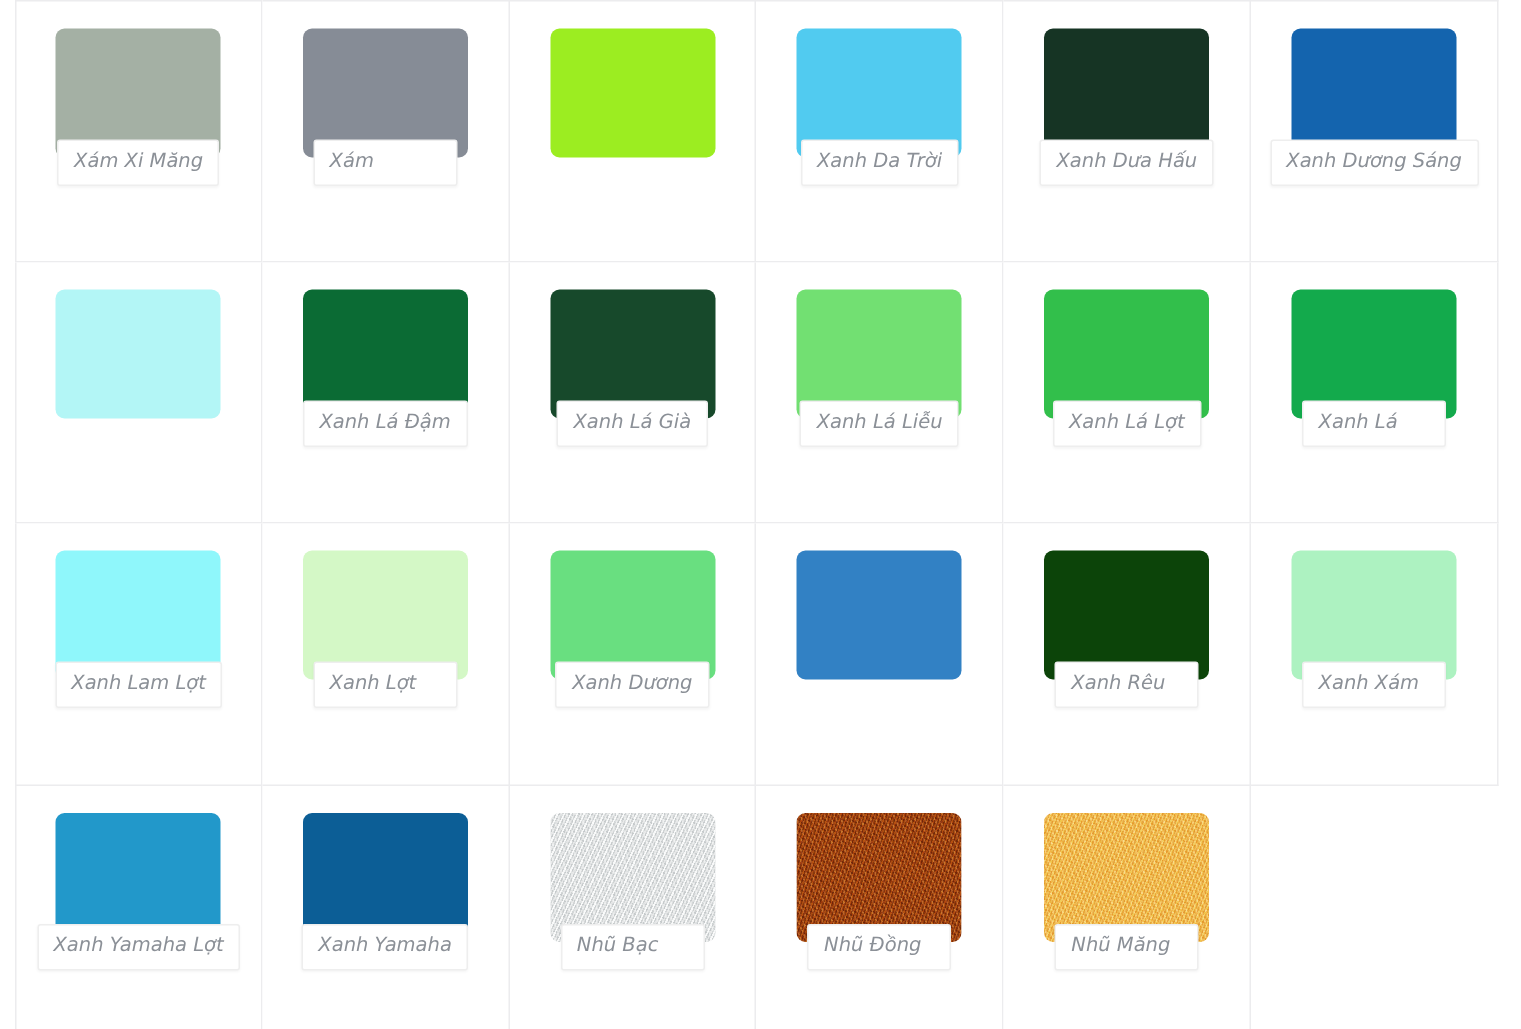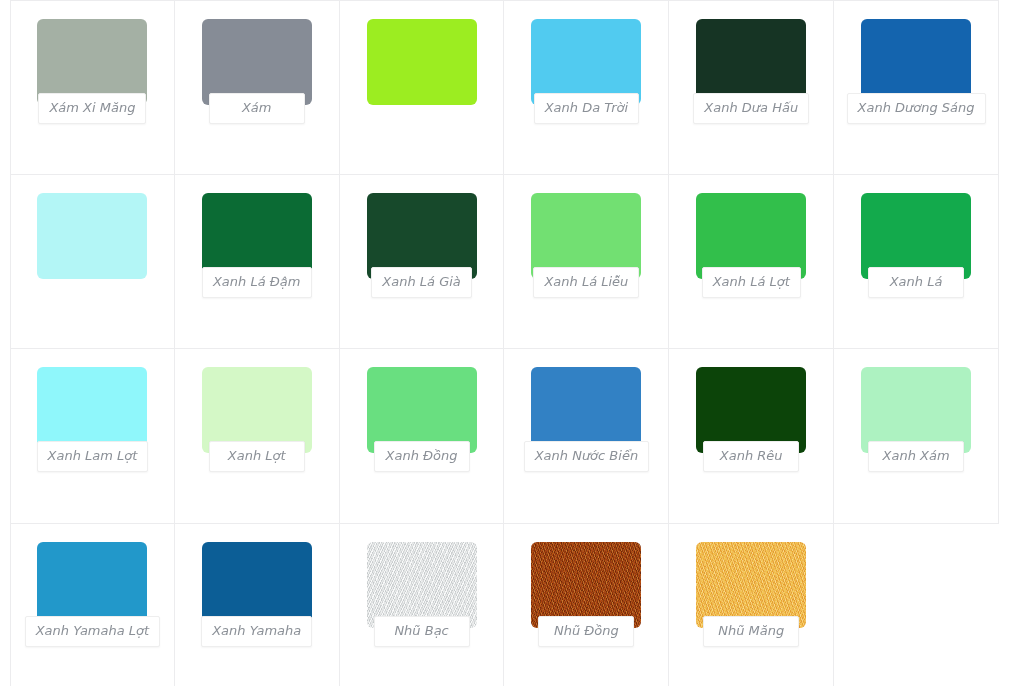--- a/index.html
+++ b/index.html
@@ -85,21 +85,21 @@
     position: relative;
     z-index: 2;
     margin-top: -12px;
     min-width: 96px;
     max-width: 140px;
     padding: 6px 10px 7px 10px;
     background: #ffffff;
     border: 1px solid #eeeeee;
     border-radius: 2px;
     box-shadow: 0 1px 2px rgba(0,0,0,0.045);
-    text-align: center;
+    text-align: left;
     font-style: italic;
     font-size: 13px;
     line-height: 16px;
     color: #8b9097;
     white-space: nowrap;
   }
 </style>
 </head>
 <body>
 
@@ -154,25 +154,24 @@
       <div class="swatch-cell">
         <div class="swatch-chip" title="Xanh Lam Lợt" style="background-color: rgb(143, 247, 251);"></div>
         <div class="swatch-label">Xanh Lam Lợt</div>
       </div>
       <div class="swatch-cell">
         <div class="swatch-chip" title="Xanh Lợt" style="background-color: rgb(212, 248, 198);"></div>
         <div class="swatch-label">Xanh Lợt</div>
       </div>
       <div class="swatch-cell">
         <div class="swatch-chip" title="Xanh Ngọc" style="background-color: rgb(105, 223, 128);"></div>
-        <div class="swatch-label">Xanh Đồng</div>
+        <div class="swatch-label">Xanh Dương</div>
       </div>
       <div class="swatch-cell">
         <div class="swatch-chip" title="Xanh Nước Biển" style="background-color: rgb(50, 129, 196);"></div>
-        <div class="swatch-label">Xanh Nước Biển</div>
       </div>
       <div class="swatch-cell">
         <div class="swatch-chip" title="Xanh Rêu" style="background-color: rgb(12, 68, 9);"></div>
         <div class="swatch-label">Xanh Rêu</div>
       </div>
       <div class="swatch-cell">
         <div class="swatch-chip" title="Xanh Xám" style="background-color: rgb(173, 242, 193);"></div>
         <div class="swatch-label">Xanh Xám</div>
       </div>
       <div class="swatch-cell">

